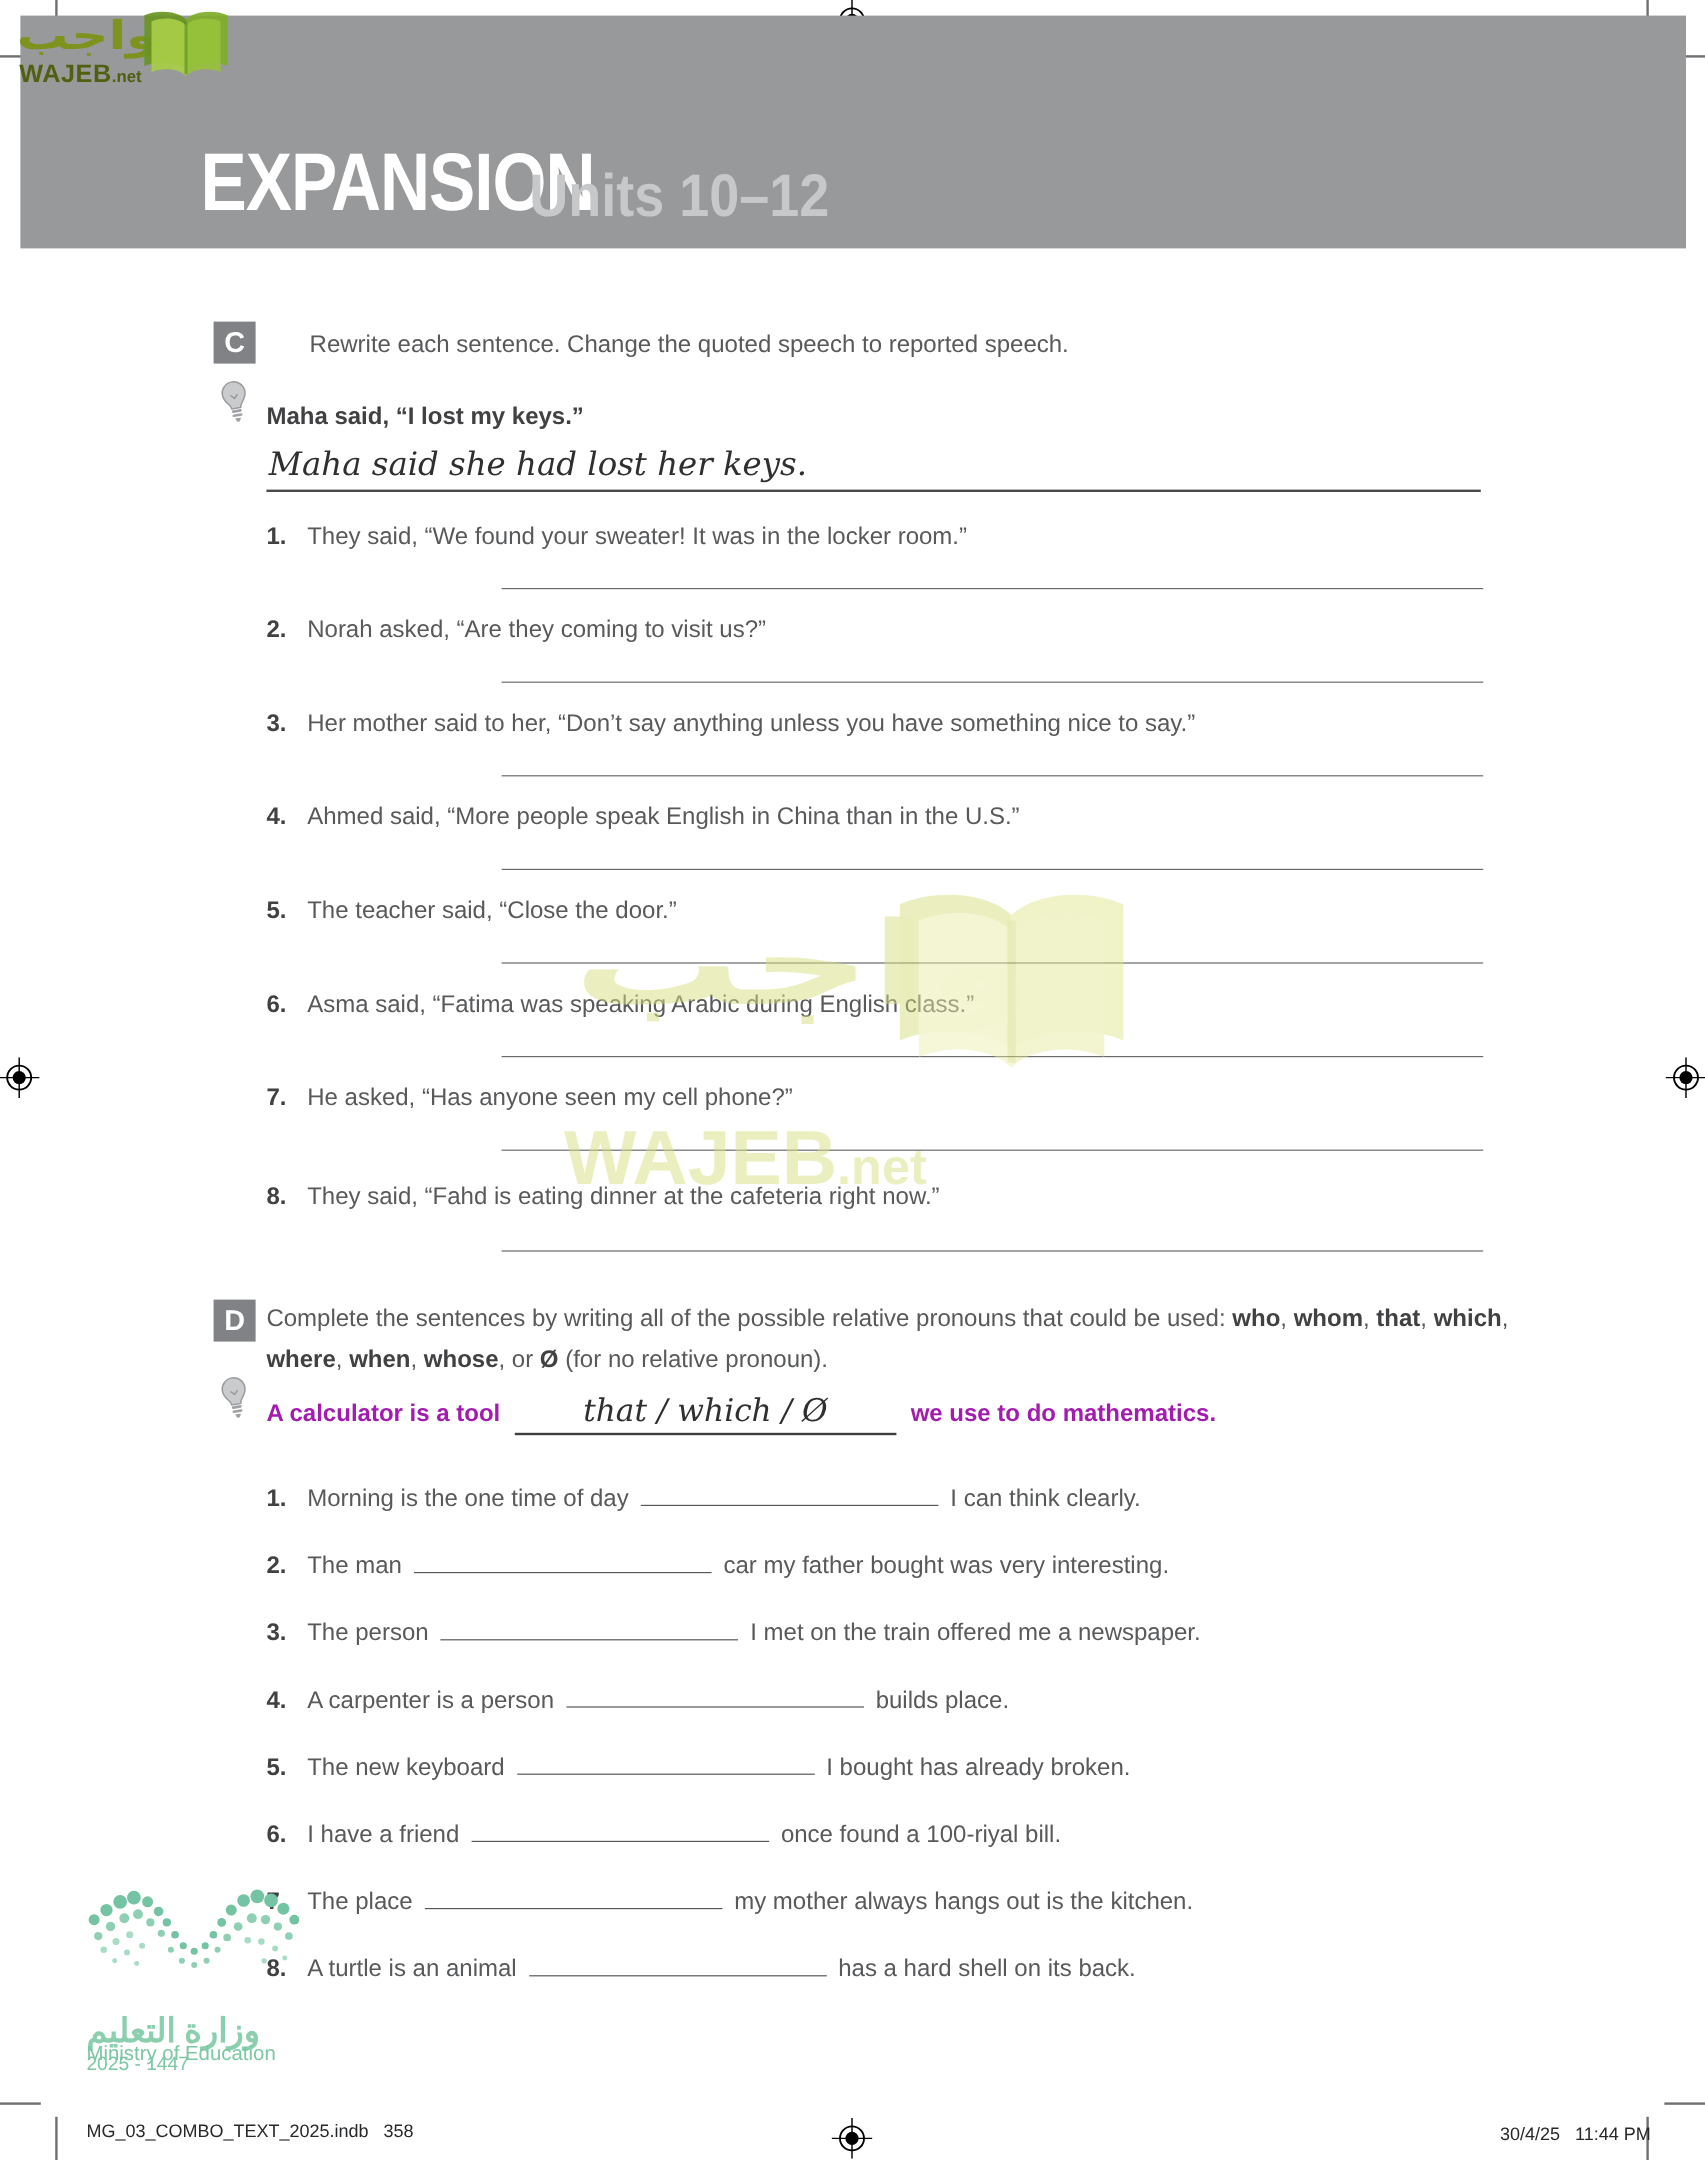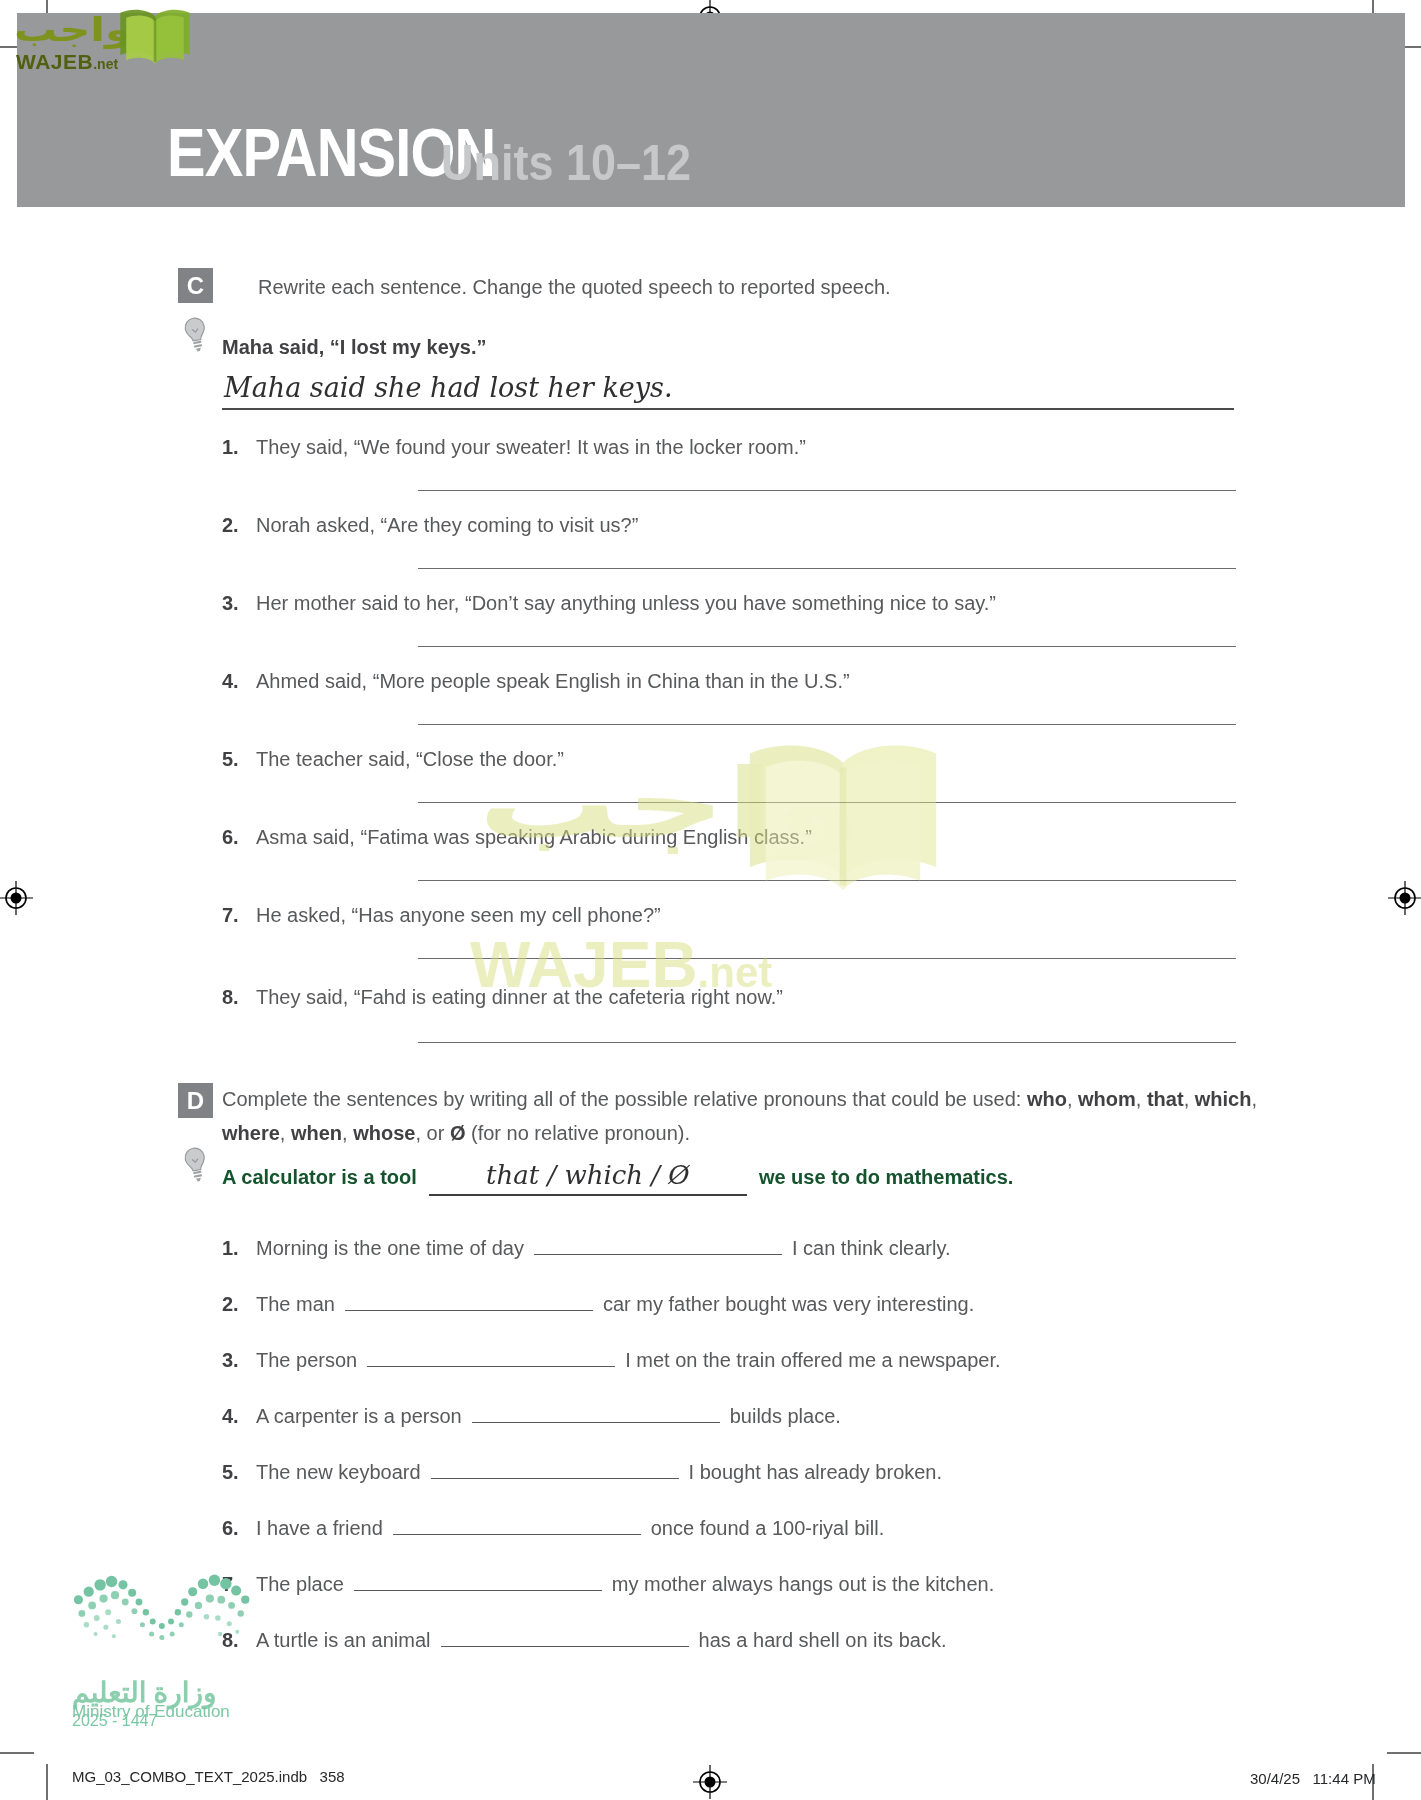--- a/index.html
+++ b/index.html
@@ -48,21 +48,21 @@
   .c-example-line{position:absolute;left:222px;top:408px;width:1012px;height:0;border-top:2px solid #4a4b4d;}
   .c-row{position:absolute;left:222px;display:flex;align-items:baseline;font-size:20px;white-space:nowrap;}
   .c-row .num{font-weight:bold;color:#414042;min-width:34px;}
   .c-row .txt{color:#58595b;}
   .ans-line{position:absolute;left:418px;width:818px;height:0;border-top:1.5px solid #6a6b6e;}
 
   
   .d-instr{position:absolute;left:222px;top:1082px;width:1048px;font-size:20px;line-height:34px;color:#58595b;}
   .pron{font-weight:bold;color:#414042;}
   .d-ex-row{position:absolute;left:222px;top:1160px;display:flex;align-items:baseline;white-space:nowrap;}
-  .d-ex-row .bp{font-size:20px;font-weight:bold;color:#14532d;}
+  .d-ex-row .bp{font-size:20px;font-weight:bold;color:#a21caf;}
   .d-ex-blank{width:318px;margin:0 12px;border-bottom:2px solid #3d3e40;text-align:center;
               font-size:26px;padding-bottom:3px;}
   .d-row{position:absolute;left:222px;display:flex;align-items:baseline;font-size:20px;white-space:nowrap;}
   .d-row .num{font-weight:bold;color:#414042;min-width:34px;}
   .d-blank{display:inline-block;width:248px;margin:0 10px;border-bottom:1.5px solid #58595b;height:18px;}
 
   
   .moe{position:absolute;left:68px;top:1570px;z-index:1;}
   .moe-ar{position:absolute;left:4px;top:82px;font-family:Liberation Serif, serif;font-weight:bold;
           font-size:28px;color:#8ccfae;white-space:nowrap;margin-top:24px;}

